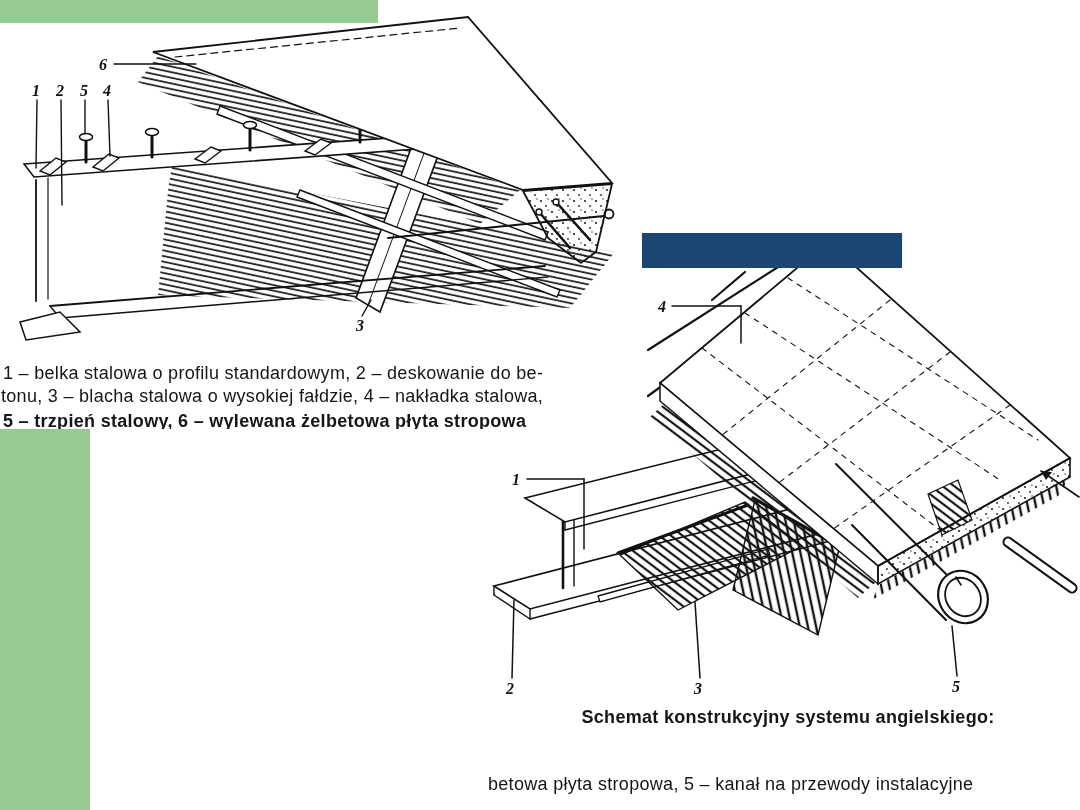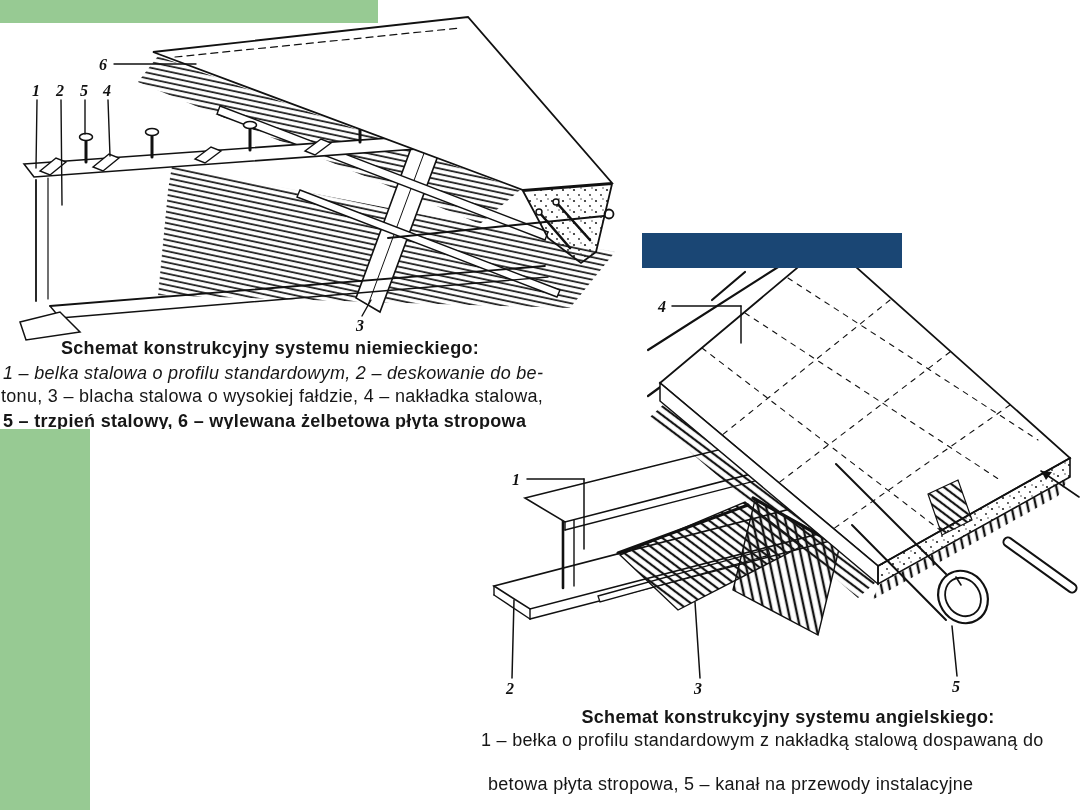--- a/index.html
+++ b/index.html
@@ -6,21 +6,21 @@
   #slide{position:relative;width:1080px;height:810px;background:#ffffff;overflow:hidden;
          font-family:"Liberation Sans","DejaVu Sans",sans-serif;}
   .bar{position:absolute;}
   #topbar{left:0;top:0;width:378px;height:23px;background:#97ca93;}
   #leftbar{left:0;top:429px;width:90px;height:381px;background:#97ca93;}
   #navybar{left:642px;top:233px;width:260px;height:35px;background:#1a4674;}
   svg.art{position:absolute;left:0;top:0;width:1080px;height:810px;}
   .cap{position:absolute;color:#161616;font-size:18px;line-height:22px;letter-spacing:.3px;}
   .caphead{font-weight:bold;text-align:center;}
   #cap1-head{left:0px;top:337px;width:540px;}
-  #cap1-l1{left:3px;top:362px;width:660px;font-style:italic;}
+  #cap1-l1{left:3px;top:362px;width:660px;}
   #cap1-l2{left:1px;top:385px;width:660px;}
   #cap1-l3{left:3px;top:410px;width:600px;height:19px;overflow:hidden;font-weight:bold;}
   #cap2-head{left:490px;top:706px;width:596px;}
   #cap2-l1{left:481px;top:729px;width:600px;white-space:nowrap;}
   #cap2-l2{left:479px;top:751px;width:600px;white-space:nowrap;}
   #cap2-l3{left:488px;top:773px;width:600px;white-space:nowrap;}
   text.lbl{font-style:italic;font-weight:bold;font-size:16px;fill:#111;
            font-family:"Liberation Serif","DejaVu Serif",serif;}
 </style>
 </head>
@@ -201,26 +201,24 @@
       </g>
 
       <text class="lbl" x="658" y="312">4</text>
       <text class="lbl" x="512" y="485">1</text>
       <text class="lbl" x="506" y="694">2</text>
       <text class="lbl" x="694" y="694">3</text>
       <text class="lbl" x="952" y="692">5</text>
     </g>
   </svg>
 
-  <div class="cap caphead" id="cap1-head">Schemat konstrukcyjny systemu niemieckiego:</div>
   <div class="cap" id="cap1-l1">1 – belka stalowa o profilu standardowym, 2 – deskowanie do be-</div>
   <div class="cap" id="cap1-l2">tonu, 3 – blacha stalowa o wysokiej fałdzie, 4 – nakładka stalowa,</div>
   <div class="cap" id="cap1-l3">5 – trzpień stalowy, 6 – wylewana żelbetowa płyta stropowa</div>
 
   <div class="cap caphead" id="cap2-head">Schemat konstrukcyjny systemu angielskiego:</div>
-  <div class="cap" id="cap2-l1">1 – bełka o profilu standardowym z nakładką stalową dospawaną do</div>
   <div class="cap" id="cap2-l3">betowa płyta stropowa, 5 – kanał na przewody instalacyjne</div>
 
   <div class="bar" id="topbar"></div>
   <div class="bar" id="leftbar"></div>
   <div class="bar" id="navybar"></div>
 
 </div>
 
 </body></html>

